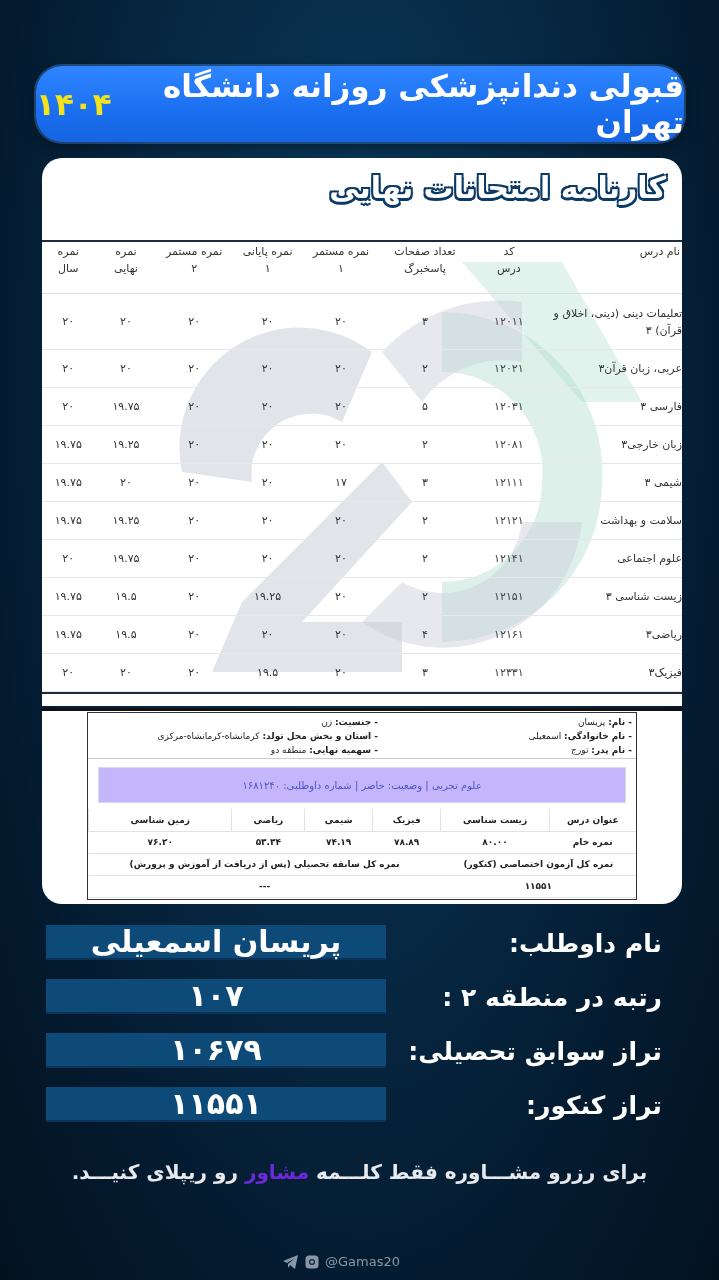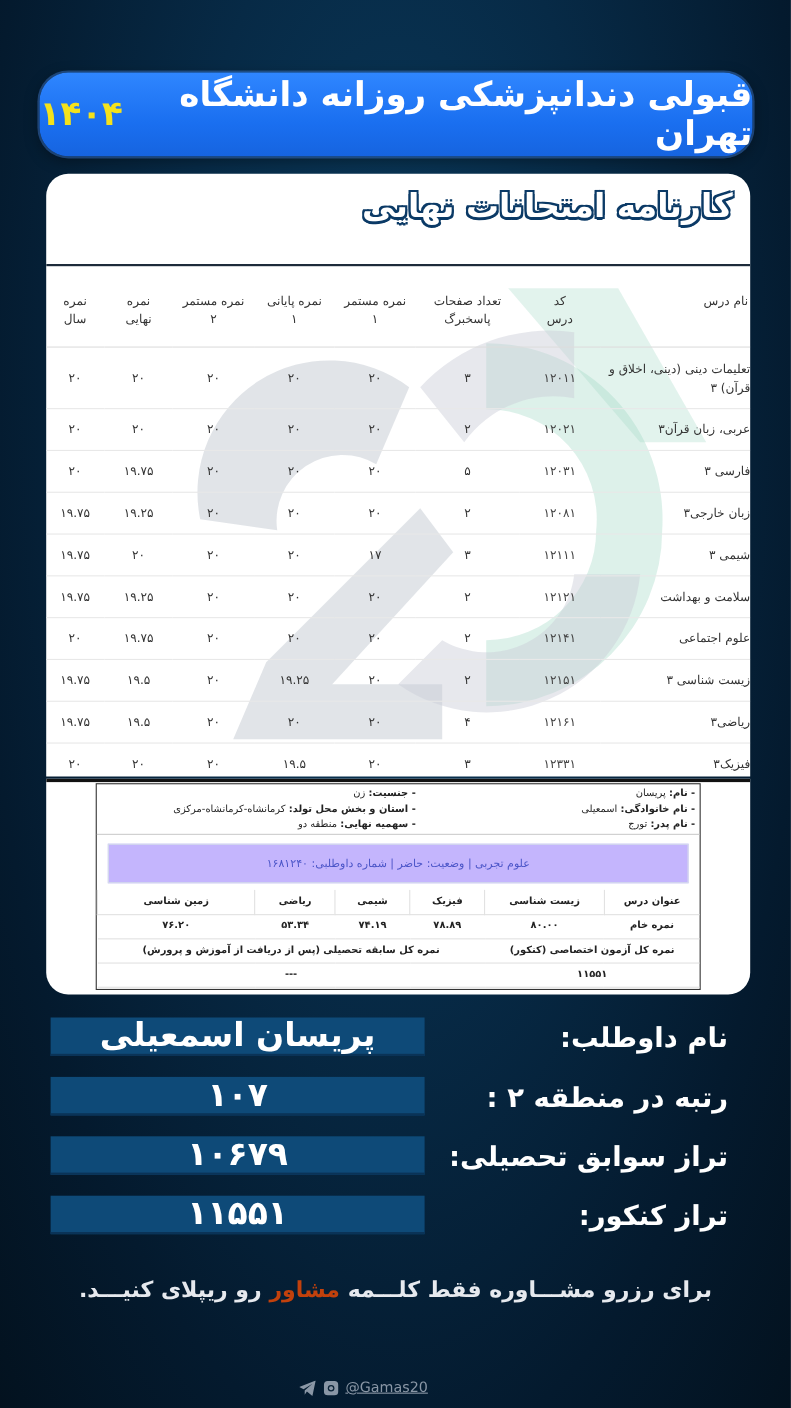--- a/index.html
+++ b/index.html
@@ -32,21 +32,21 @@
     direction: rtl;
   }
   .grades {
     position: absolute; left: 0; top: 82px; width: 640px;
     border-top: 2px solid #1d2b3a; border-bottom: 2px solid #1d2b3a;
     direction: rtl;
   }
   .wm { position: absolute; pointer-events: none; }
   .grades table { width: 100%; border-collapse: collapse; position: relative; }
   .grades th {
-    font-size: 11px; font-weight: normal; color: #333; padding: 23px 2px 16px; line-height: 17px;
+    font-size: 11px; font-weight: normal; color: #333; padding: 1px 2px 16px; line-height: 17px;
     border-bottom: 1px solid #ddd; text-align: center;
   }
   .grades th.c-name { text-align: right; vertical-align: top; }
   .grades td {
     font-size: 11px; color: #333; text-align: center; height: 38px;
     border-bottom: 1px solid #e8e8e8;
   }
   .grades td.c-name { text-align: right; font-size: 11px; line-height: 17px; }
   .grades tr.row-tall td { height: 56px; }
   .grades td.c-code { color: #444; }
@@ -81,24 +81,24 @@
   .sum-value {
     position: absolute; left: 0; top: 0; width: 340px; height: 35px;
     background: #0e4a78; border-bottom: 2px solid #0a3357;
     display: flex; align-items: center; justify-content: center;
     font-size: 30px; font-weight: bold; color: #fff;
   }
   .cta {
     position: absolute; left: 0; width: 719px; top: 1160px; text-align: center; direction: rtl;
     font-size: 20px; font-weight: bold; color: #e6e9ee;
   }
-  .cta .kw { color: #c2410c; }
+  .cta .kw { color: #6d28d9; }
   .footer {
-    position: absolute; left: 5px; width: 651px; top: 1254px; text-align: center;
-    font-size: 13px; color: #8a97a6; display: flex; justify-content: center; align-items: center; gap: 6px; text-decoration: underline;
+    position: absolute; left: 16px; width: 651px; top: 1254px; text-align: center;
+    font-size: 13px; color: #8a97a6; display: flex; justify-content: center; align-items: center; gap: 6px;
   }
 </style>
 </head>
 <body>
 
 <div class="title-bar">
   <span class="title-text">قبولی دندانپزشکی روزانه دانشگاه تهران</span>
   <span class="title-year">۱۴۰۴</span>
 </div>
 

